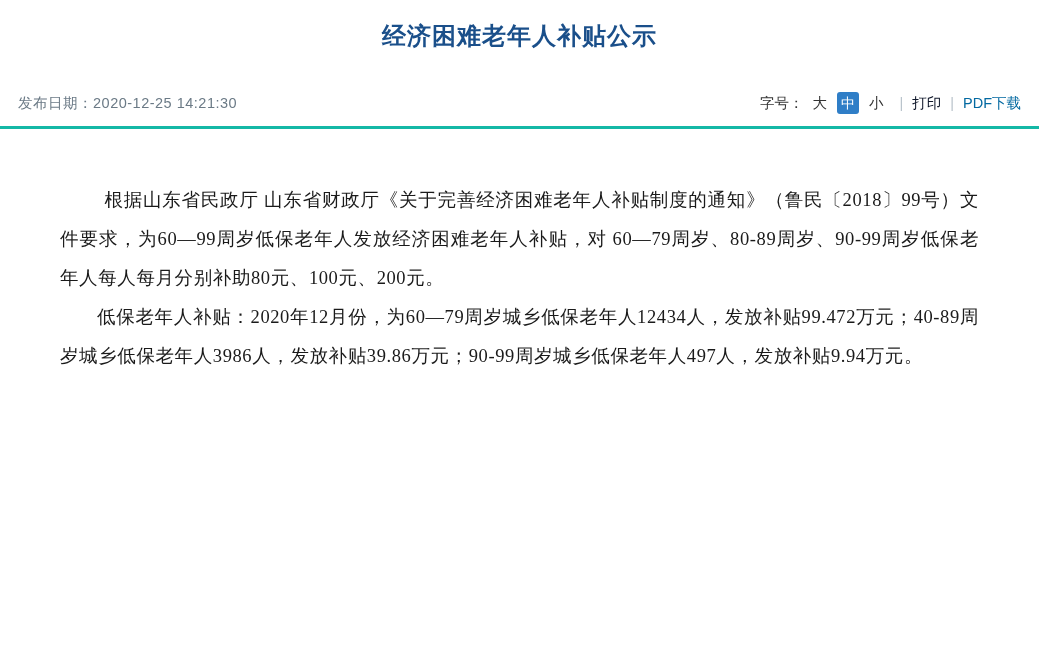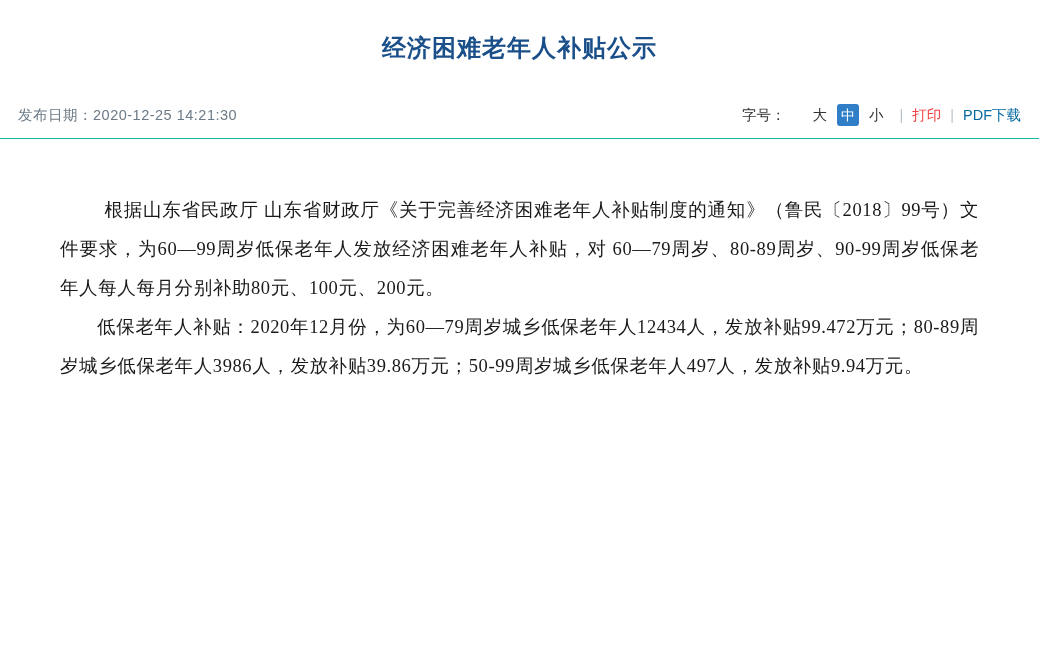--- a/index.html
+++ b/index.html
@@ -18,47 +18,47 @@
     position: relative;
     width: 1039px;
     height: 654px;
     background: #fff;
   }
   .title {
     text-align: center;
     font-size: 24px;
     font-weight: bold;
     color: #1a4f8a;
-    padding-top: 32px;
+    padding-top: 20px;
     letter-spacing: 1px;
     font-family: "Liberation Sans", sans-serif;
   }
   .meta-bar {
     margin-top: 28px;
     height: 46px;
     padding: 0 18px 0 18px;
     display: flex;
     align-items: center;
     justify-content: space-between;
-    border-bottom: 1px solid #14b8a6;
+    border-bottom: 3px solid #14b8a6;
   }
   .pubdate {
     font-size: 14.5px;
     color: #6b7a86;
     letter-spacing: 0.5px;
   }
   .tools {
     display: flex;
     align-items: center;
     font-size: 14.5px;
     color: #4a4a4a;
   }
   .tools .label {
     color: #333;
-    margin-right: 20px;
+    margin-right: 2px;
   }
   .size-big, .size-small {
     padding: 0 7px;
     color: #333;
     cursor: pointer;
   }
   .size-mid {
     display: inline-block;
     width: 22px;
     height: 22px;
@@ -69,21 +69,21 @@
     border-radius: 3px;
     margin: 0 3px;
     font-size: 14px;
     cursor: pointer;
   }
   .sep {
     color: #b9c3cb;
     padding: 0 9px;
   }
   .print-link {
-    color: #ef4444;
+    color: #0f172a;
     cursor: pointer;
   }
   .pdf-link {
     color: #0369a1;
     cursor: pointer;
     text-decoration: none;
   }
   .content {
     padding: 52px 60px 0 60px;
     font-family: "Liberation Serif", serif;
@@ -119,16 +119,16 @@
       <span class="size-small">小</span>
       <span class="sep">|</span>
       <span class="print-link">打印</span>
       <span class="sep">|</span>
       <span class="pdf-link">PDF下载</span>
     </div>
   </div>
 
   <div class="content">
     <p class="first">根据山东省民政厅 山东省财政厅《关于完善经济困难老年人补贴制度的通知》（鲁民〔2018〕99号）文件要求，为60—99周岁低保老年人发放经济困难老年人补贴，对 60—79周岁、80-89周岁、90-99周岁低保老年人每人每月分别补助80元、100元、200元。</p>
-    <p>低保老年人补贴：2020年12月份，为60—79周岁城乡低保老年人12434人，发放补贴99.472万元；80-89周岁城乡低保老年人3986人，发放补贴39.86万元；50-99周岁城乡低保老年人497人，发放补贴9.94万元。</p>
+    <p>低保老年人补贴：2020年12月份，为60—79周岁城乡低保老年人12434人，发放补贴99.472万元；40-89周岁城乡低保老年人3986人，发放补贴39.86万元；90-99周岁城乡低保老年人497人，发放补贴9.94万元。</p>
   </div>
 
 </div>
 
 </body></html>

